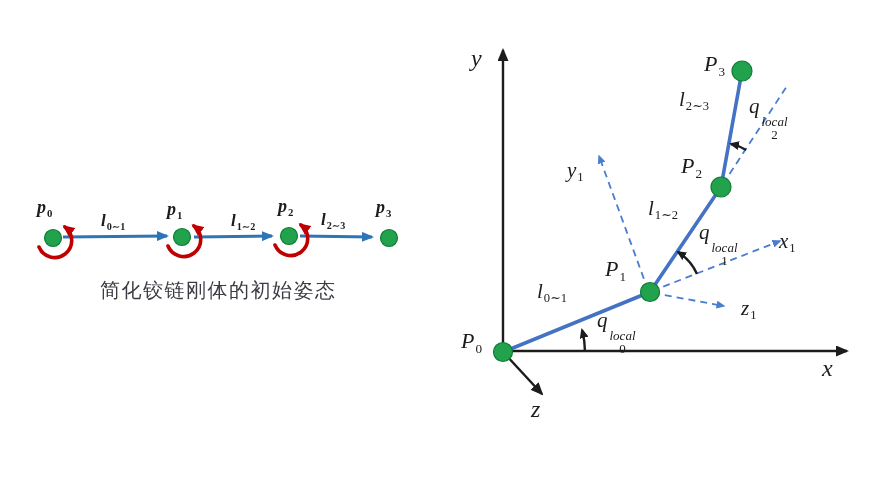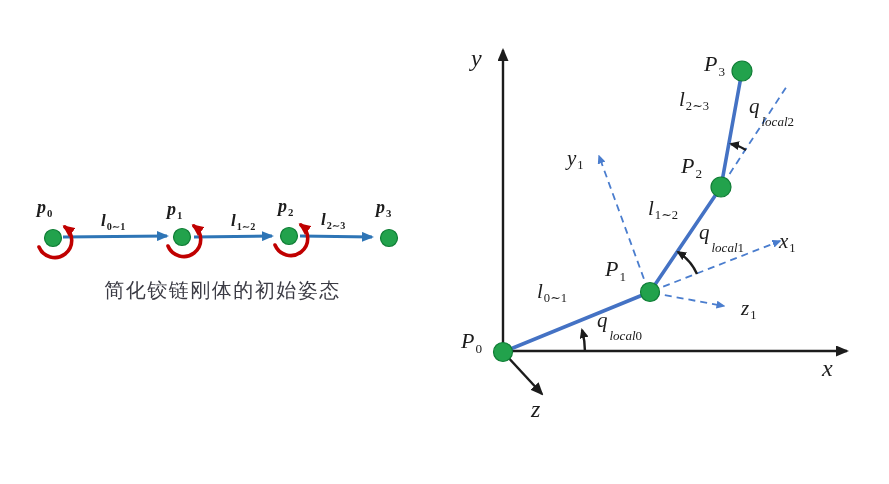--- a/index.html
+++ b/index.html
@@ -3,27 +3,27 @@
 <meta charset="utf-8">
 <style>
   html,body{margin:0;padding:0;background:#ffffff;}
   .canvas{position:relative;width:889px;height:484px;background:#ffffff;overflow:hidden;
           font-family:"Liberation Serif","DejaVu Serif",serif;}
   .canvas > svg{position:absolute;left:0;top:0;}
   .lbl{position:absolute;line-height:1;white-space:nowrap;color:#1c1c1c;
        font-family:"Liberation Serif","DejaVu Serif",serif;font-style:italic;}
   .bold{font-weight:bold;}
   .sb{font-size:0.60em;font-style:normal;vertical-align:-0.35em;margin-left:1px;letter-spacing:0;}
-  .stk{display:inline-flex;flex-direction:row;align-items:center;margin-left:2px;
+  .stk{display:inline-flex;flex-direction:column;align-items:center;margin-left:2px;
        vertical-align:-0.60em;line-height:1;}
   .stk .sp{font-size:0.62em;font-style:italic;}
   .stk .sb2{font-size:0.62em;font-style:normal;margin-top:0px;}
   .caption{position:absolute;font-family:"Liberation Sans","DejaVu Sans",sans-serif;
            font-style:normal;font-weight:400;color:#3b3b44;font-size:20px;
-           letter-spacing:1.5px;text-align:center;line-height:1.1;}
+           letter-spacing:1.5px;text-align:left;line-height:1.1;}
   .f18{font-size:18px;} .f17{font-size:17px;} .f21{font-size:21px;} .f22{font-size:22px;} .f24{font-size:24px;}
 </style>
 </head>
 <body>
 
 <div class="canvas">
 
   <svg width="889" height="484" viewBox="0 0 889 484">
     <defs>
       <marker id="ab" markerUnits="userSpaceOnUse" markerWidth="12" markerHeight="10" refX="10" refY="5" orient="auto">
@@ -112,17 +112,17 @@
   <div class="lbl f21" style="left:699px;top:222px"><span>q</span><span class="stk">
         <span class="sp">local</span>
         <span class="sb2">1</span>
       </span></div>
   <div class="lbl f21" style="left:749px;top:96px"><span>q</span><span class="stk">
         <span class="sp">local</span>
         <span class="sb2">2</span>
       </span></div>
 
   <div class="lbl f21" style="left:779px;top:231px"><span>x</span><span class="sb">1</span></div>
-  <div class="lbl f21" style="left:567px;top:148px"><span>y</span><span class="sb">1</span></div>
+  <div class="lbl f21" style="left:567px;top:160px"><span>y</span><span class="sb">1</span></div>
   <div class="lbl f21" style="left:741px;top:298px"><span>z</span><span class="sb">1</span></div>
 
 
 </div>
 
 </body></html>

